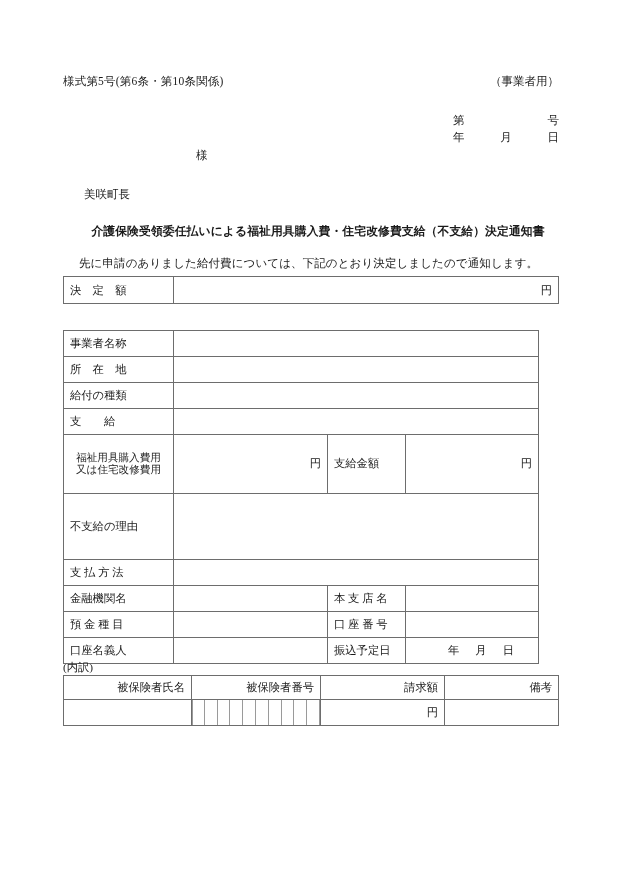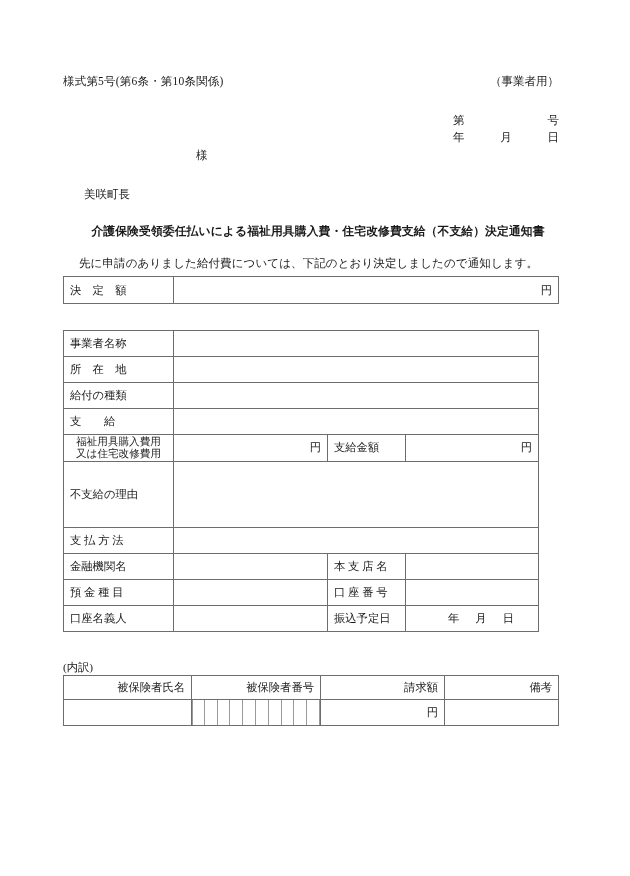--- a/index.html
+++ b/index.html
@@ -123,21 +123,21 @@
   #decision-table { left: 63px; top: 276px; width: 496px; }
   #decision-table td { height: 27px; }
 
   
   #detail-table { left: 63px; top: 330px; width: 476px; }
   #detail-table td { height: 26px; }
   #detail-table .two-line {
     line-height: 1.12;
     font-size: 10.6px;
     text-align: center;
-    padding: 1px 2px;
+    padding: 17px 2px;
     white-space: nowrap;
   }
   #detail-table .reason-cell { height: 66px; }
   #detail-table .tall { height: 66px; }
   .date-split {
     display: flex;
     justify-content: space-around;
     padding: 0 16px 0 34px;
   }
 

